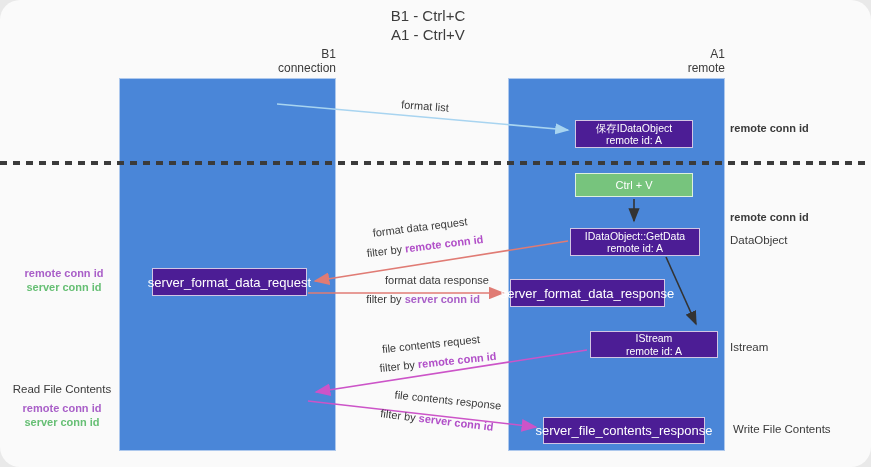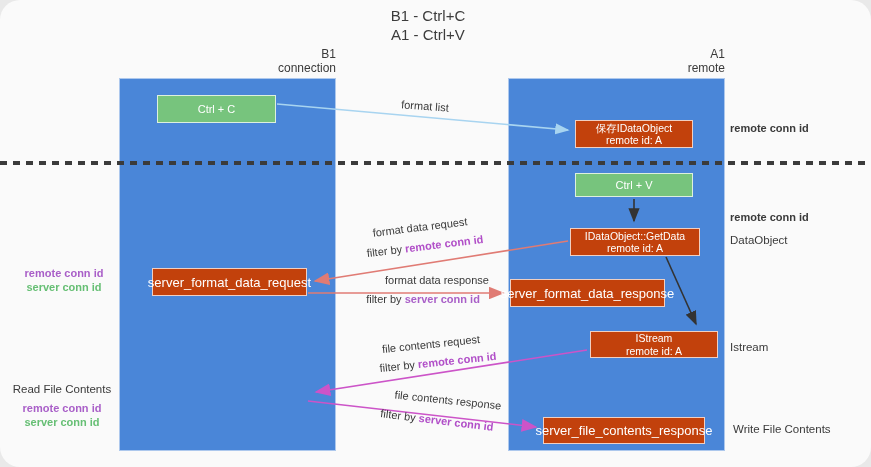--- a/index.html
+++ b/index.html
@@ -17,21 +17,21 @@
 
   .lane-header{width:217px;top:47px;text-align:right;font-size:12px;
                line-height:14px;color:#3a3a3a;}
   .lh-b1{left:119px;}
   .lh-a1{left:508px;}
 
   .node{display:flex;flex-direction:column;align-items:center;justify-content:center;
         color:#fff;text-align:center;box-sizing:border-box;
         border:1px solid rgba(255,255,255,.75);white-space:nowrap;}
   .node-green{background:#77c47d;}
-  .node-orange{background:#c2410c;}
+  .node-orange{background:#4c1d95;}
   .fs11{font-size:11px;}
   .fs105{font-size:13px;}
   .two-line{font-size:10.5px;line-height:12.5px;}
 
   .n-ctrl-c{left:157px;top:95px;width:119px;height:28px;}
   .n-save{left:575px;top:120px;width:118px;height:28px;}
   .n-ctrl-v{left:575px;top:173px;width:118px;height:24px;}
   .n-getdata{left:570px;top:228px;width:130px;height:28px;}
   .n-istream{left:590px;top:331px;width:128px;height:27px;}
   .n-sfd-req{left:152px;top:268px;width:155px;height:28px;}
@@ -111,23 +111,20 @@
     </defs>
     <line x1="277" y1="104" x2="568" y2="130" stroke="#a8d4f0" stroke-width="1.6" marker-end="url(#m-blue)"></line>
     <line x1="634" y1="199" x2="634" y2="221" stroke="#333333" stroke-width="1.6" marker-end="url(#m-black)"></line>
     <line x1="666" y1="257" x2="696" y2="324" stroke="#333333" stroke-width="1.6" marker-end="url(#m-black)"></line>
     <line x1="568" y1="241" x2="315" y2="281" stroke="#e07b74" stroke-width="1.6" marker-end="url(#m-red)"></line>
     <line x1="308" y1="293" x2="503" y2="293" stroke="#e07b74" stroke-width="1.6" marker-end="url(#m-red)"></line>
     <line x1="587" y1="350" x2="316" y2="392" stroke="#cc54c8" stroke-width="1.6" marker-end="url(#m-magenta)"></line>
     <line x1="308" y1="401" x2="536" y2="427" stroke="#cc54c8" stroke-width="1.6" marker-end="url(#m-magenta)"></line>
   </svg>
 
-  <div class="abs node node-green fs11 n-ctrl-c">
-    <span>Ctrl + C</span>
-  </div>
 
   <div class="abs node node-orange two-line n-save">
     <span>保存IDataObject</span>
     <span>remote id: A</span>
   </div>
 
   <div class="abs node node-green fs11 n-ctrl-v">
     <span>Ctrl + V</span>
   </div>
 

